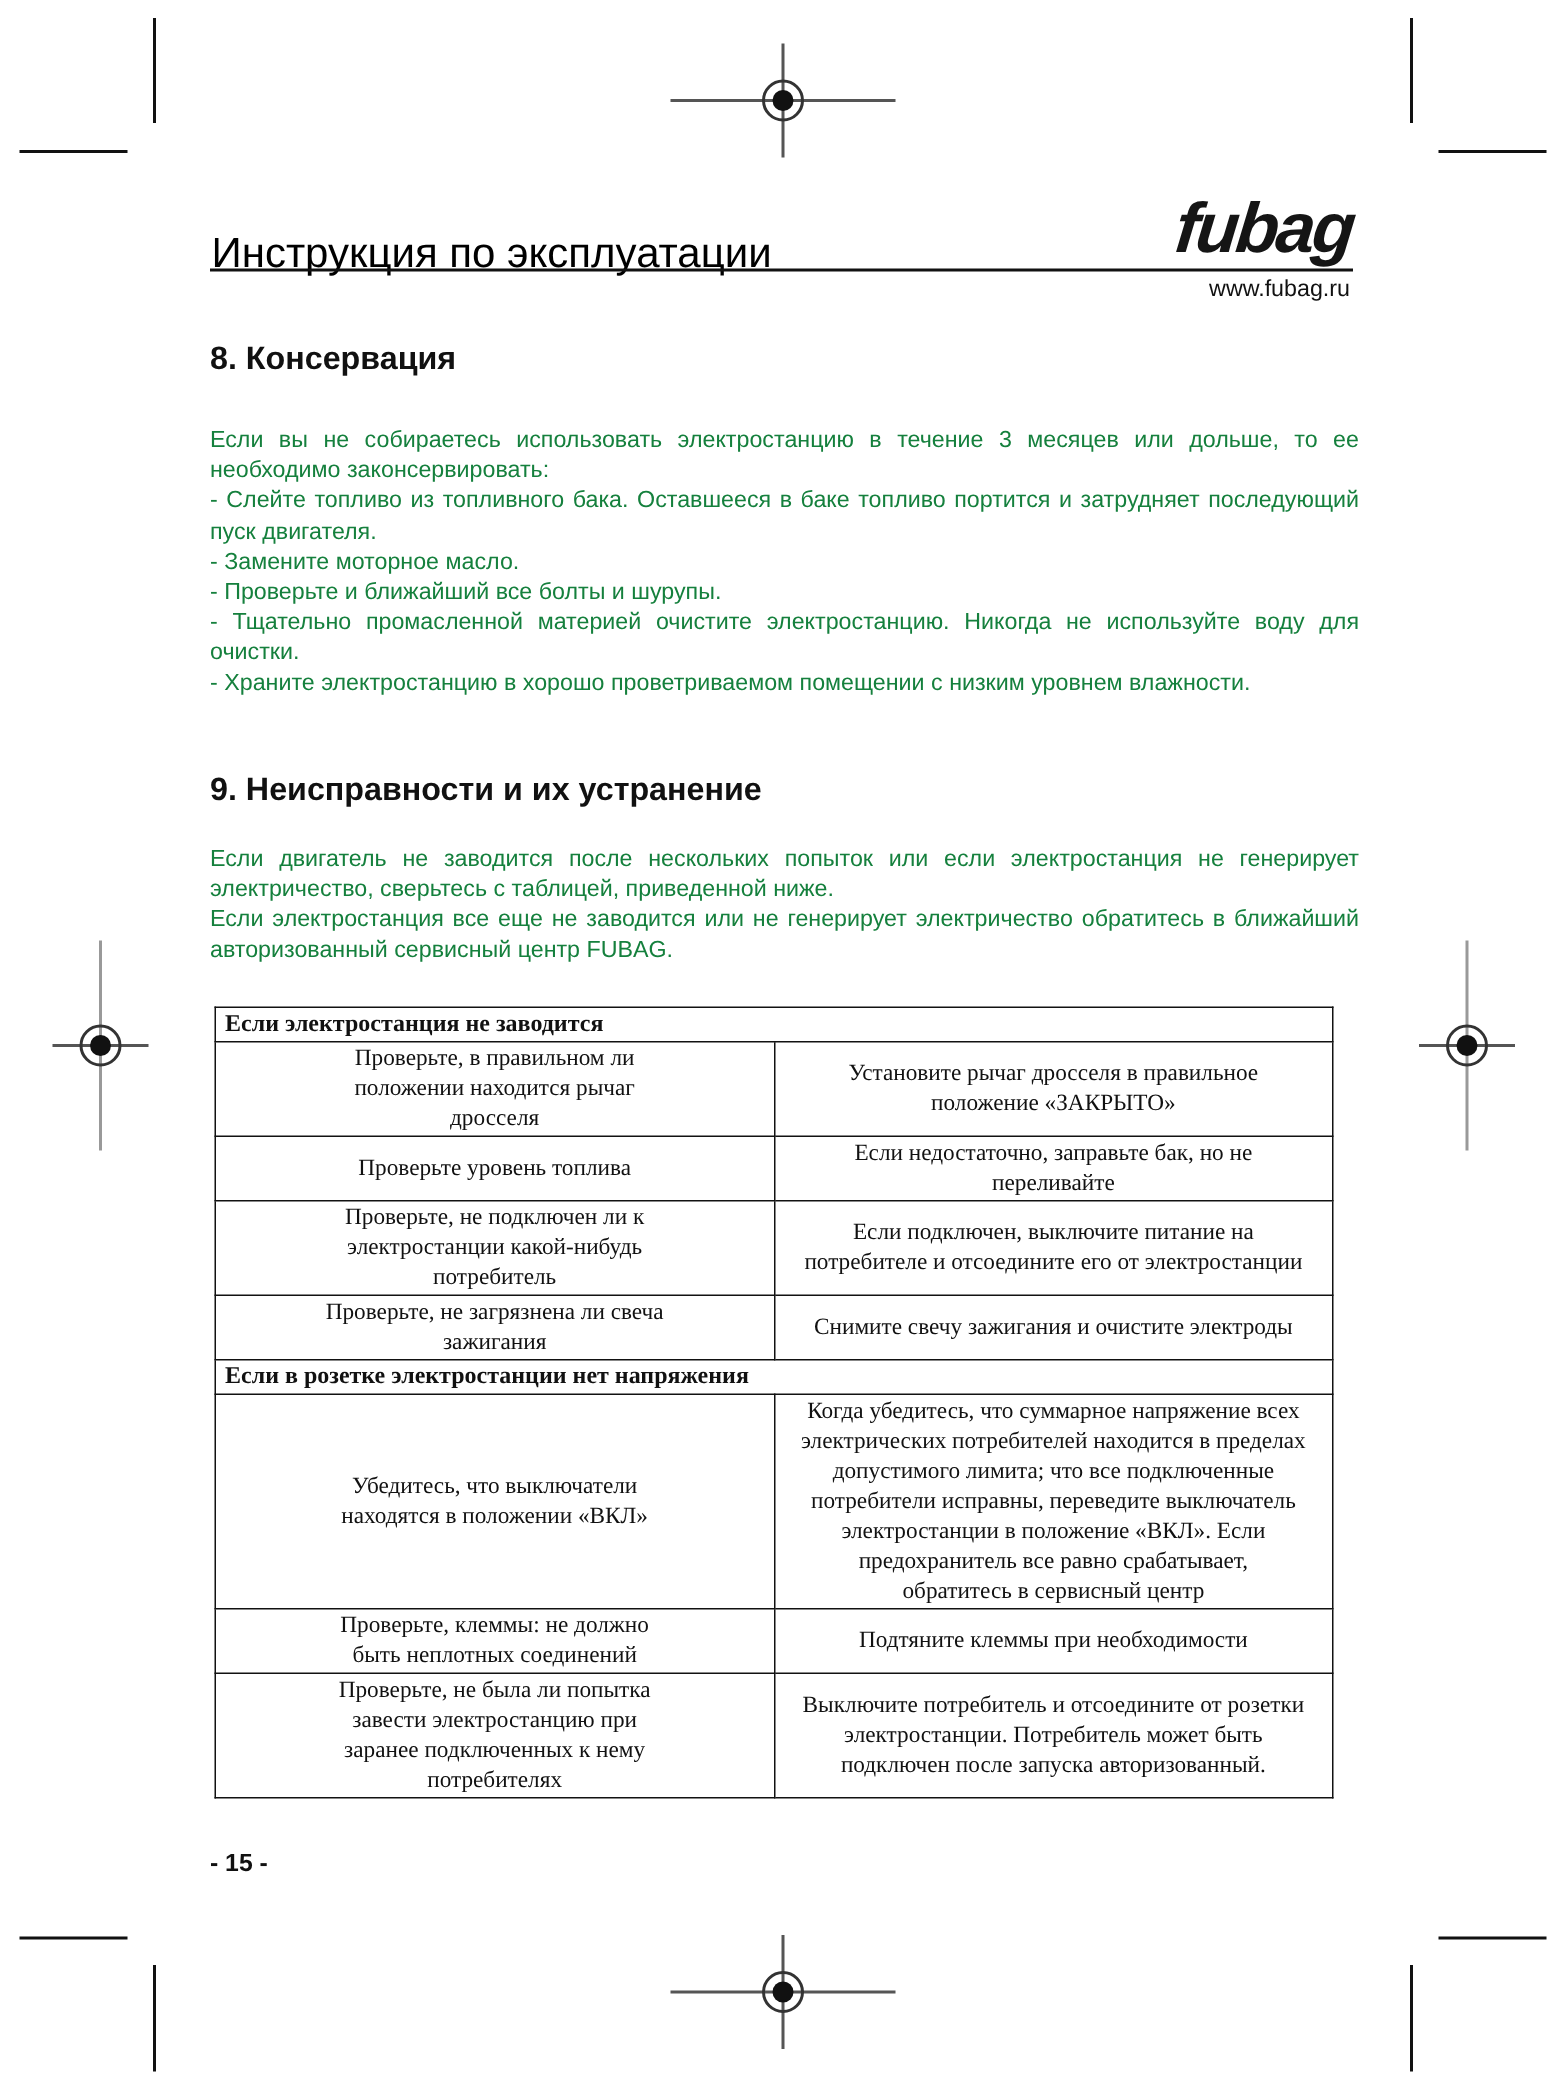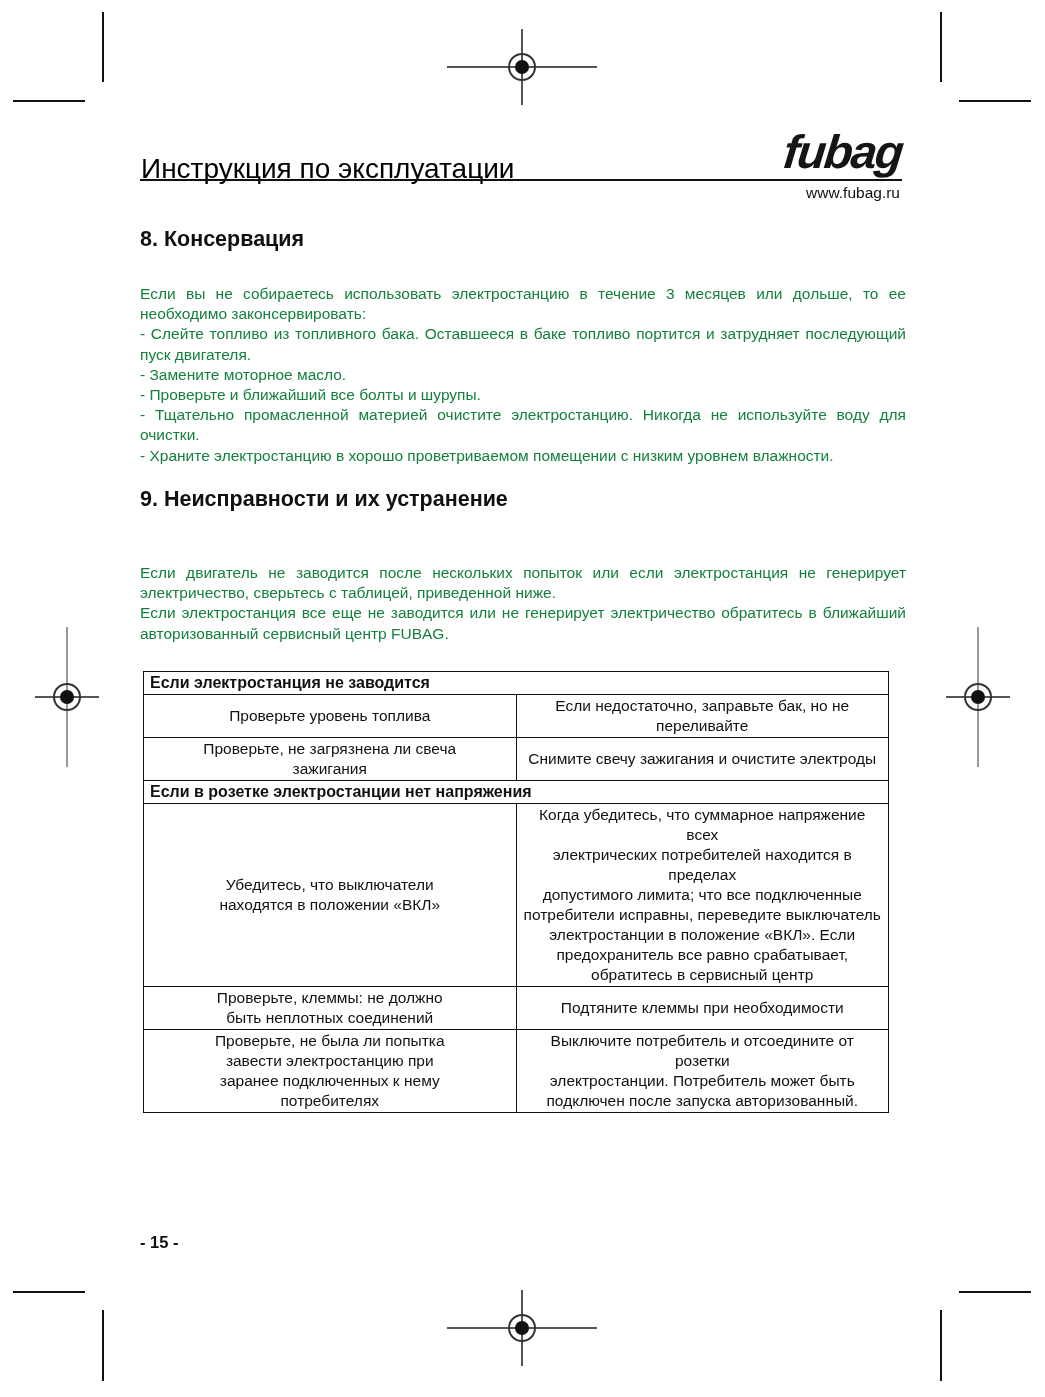--- a/index.html
+++ b/index.html
@@ -31,31 +31,31 @@
   .header-rule{position:absolute;left:140px;top:179px;width:762px;height:2px;background:#111;}
   .logo{
     position:absolute;left:640px;top:124px;width:262px;text-align:right;
     font-size:47px;font-weight:bold;font-style:italic;letter-spacing:-2px;
     transform:skewX(-6deg);color:#151515;
   }
   .website{position:absolute;left:640px;top:184px;width:260px;text-align:right;font-size:15.5px;color:#111;}
   
   .sec-heading{position:absolute;left:140px;font-size:21.5px;font-weight:bold;color:#111;}
   .sec8-heading{top:227px;}
-  .sec9-heading{top:487px;}
+  .sec9-heading{top:514px;}
   .body-block{position:absolute;left:140px;width:766px;}
   .sec8-body{top:284px;}
   .sec9-body{top:563px;}
   .body-block p{margin:0;font-size:15.5px;line-height:20.2px;text-align:justify;color:#15803d;}
   
   .tbl-wrap{position:absolute;left:143px;top:671px;width:746px;}
   table.troubleshooting{border-collapse:collapse;width:746px;table-layout:fixed;}
   table.troubleshooting td{
     border:1.5px solid #111;text-align:center;vertical-align:middle;
-    white-space:pre-line;font-size:15.5px;line-height:20px;padding:1px 6px;color:#111;
+    white-space:pre-line;font-size:15.5px;line-height:20px;padding:1px 6px;color:#111;font-family:Liberation Serif, serif;
   }
   table.troubleshooting td.c1{width:292px;}
   table.troubleshooting tr.sect td{
     text-align:left;font-weight:bold;font-size:16px;white-space:normal;
     padding:1px 6px;line-height:20px;
   }
   
   .page-number{position:absolute;left:140px;top:1233px;width:766px;text-align:left;font-weight:bold;font-size:16.5px;color:#111;}
 </style>
 </head>
@@ -116,23 +116,37 @@
   <p>Если электростанция все еще не заводится или не генерирует электричество обратитесь в ближайший авторизованный сервисный центр FUBAG.</p>
 </div>
 
 <div class="tbl-wrap">
   <table class="troubleshooting">
     <tbody>
         <tr class="sect">
       <td colspan="2">Если электростанция не заводится</td>
     </tr>
     <tr>
+      <td class="c1">Проверьте, в правильном ли
+положении находится рычаг
+дросселя</td>
+      <td>Установите рычаг дросселя в правильное
+положение «ЗАКРЫТО»</td>
+    </tr>
+    <tr>
       <td class="c1">Проверьте уровень топлива</td>
       <td>Если недостаточно, заправьте бак, но не
 переливайте</td>
+    </tr>
+    <tr>
+      <td class="c1">Проверьте, не подключен ли к
+электростанции какой-нибудь
+потребитель</td>
+      <td>Если подключен, выключите питание на
+потребителе и отсоедините его от электростанции</td>
     </tr>
     <tr>
       <td class="c1">Проверьте, не загрязнена ли свеча
 зажигания</td>
       <td>Снимите свечу зажигания и очистите электроды</td>
     </tr>
     <tr class="sect">
       <td colspan="2">Если в розетке электростанции нет напряжения</td>
     </tr>
     <tr>

